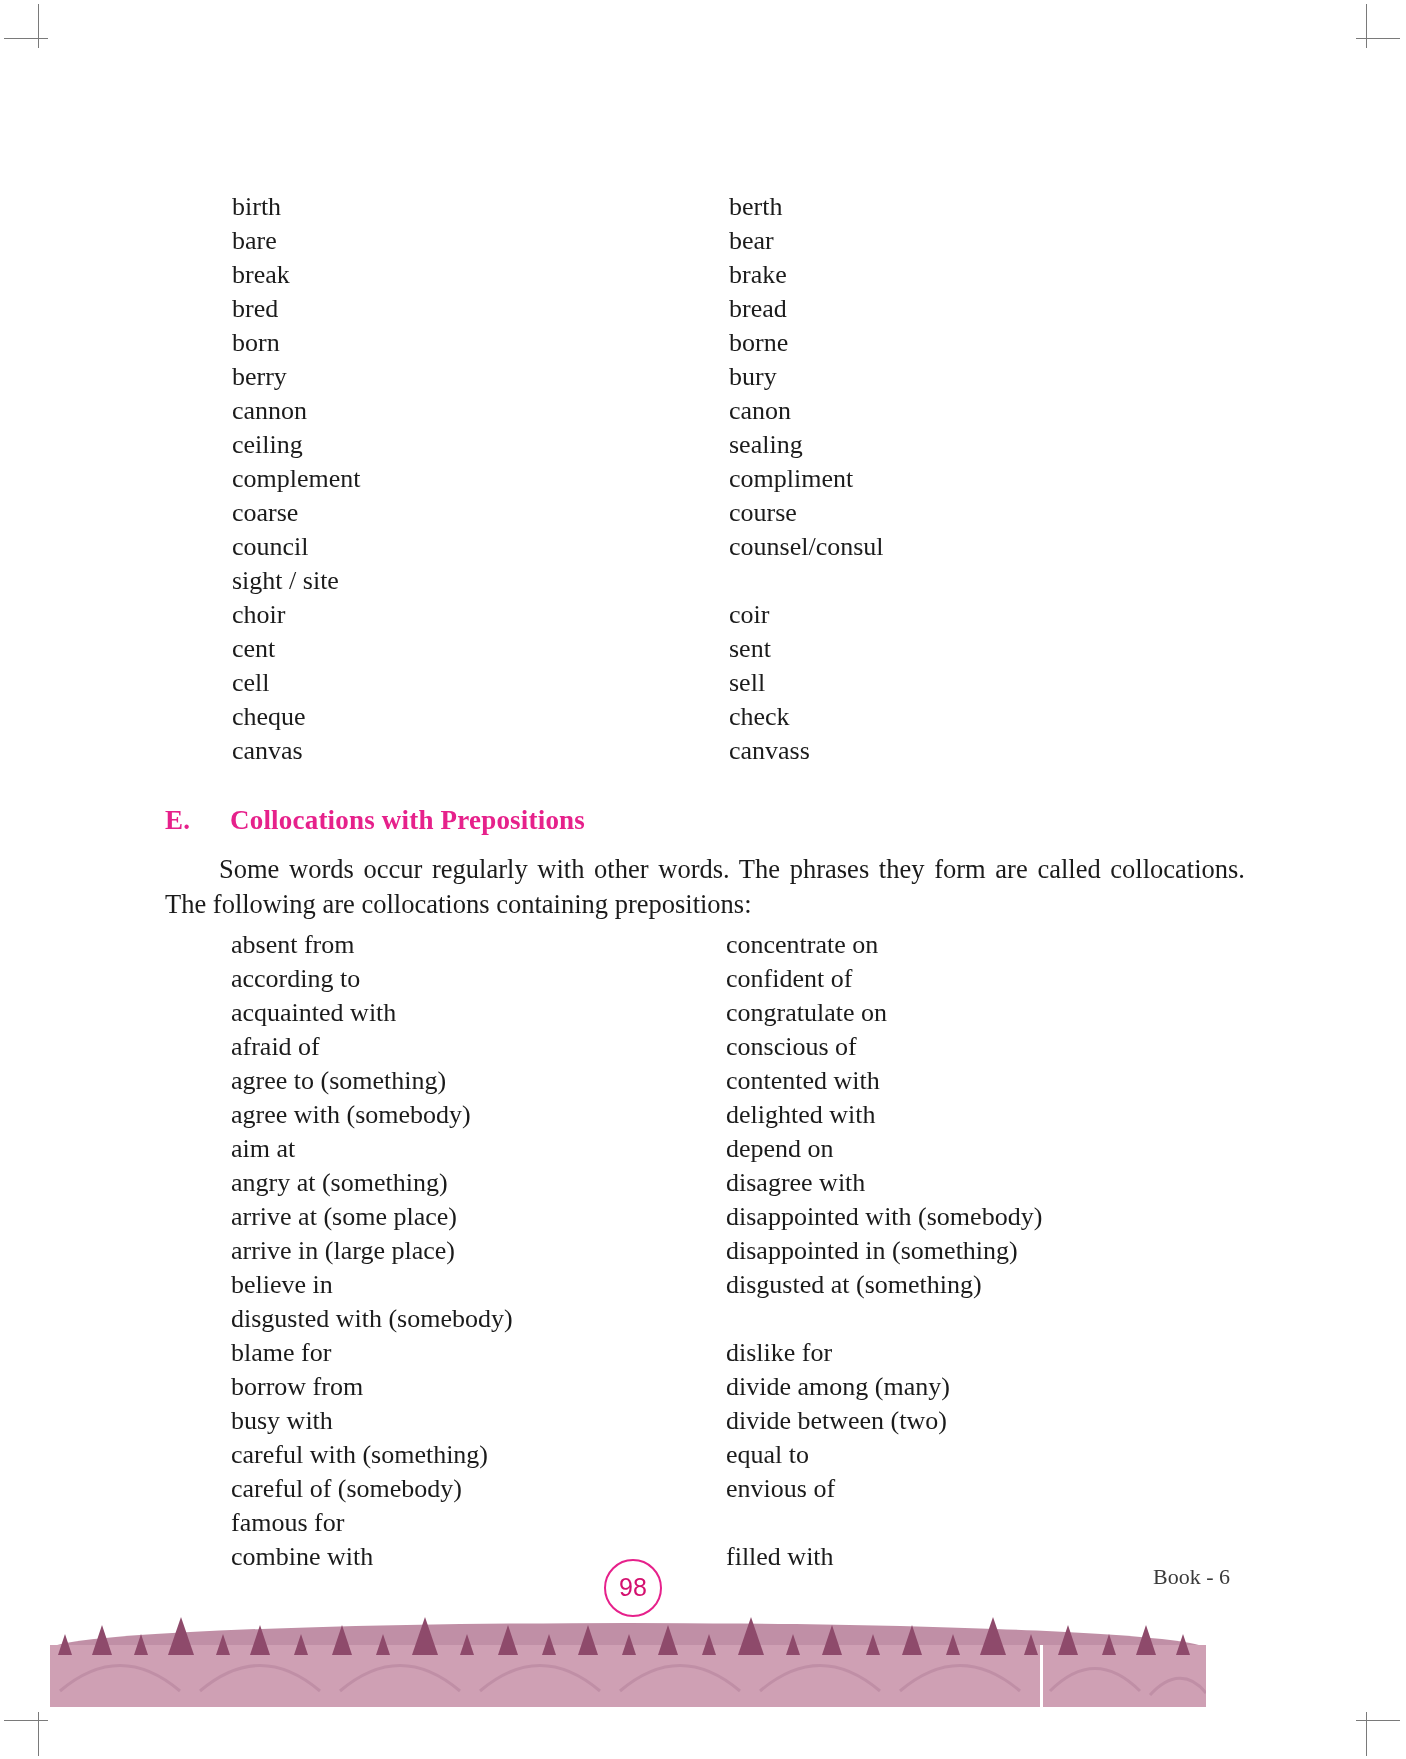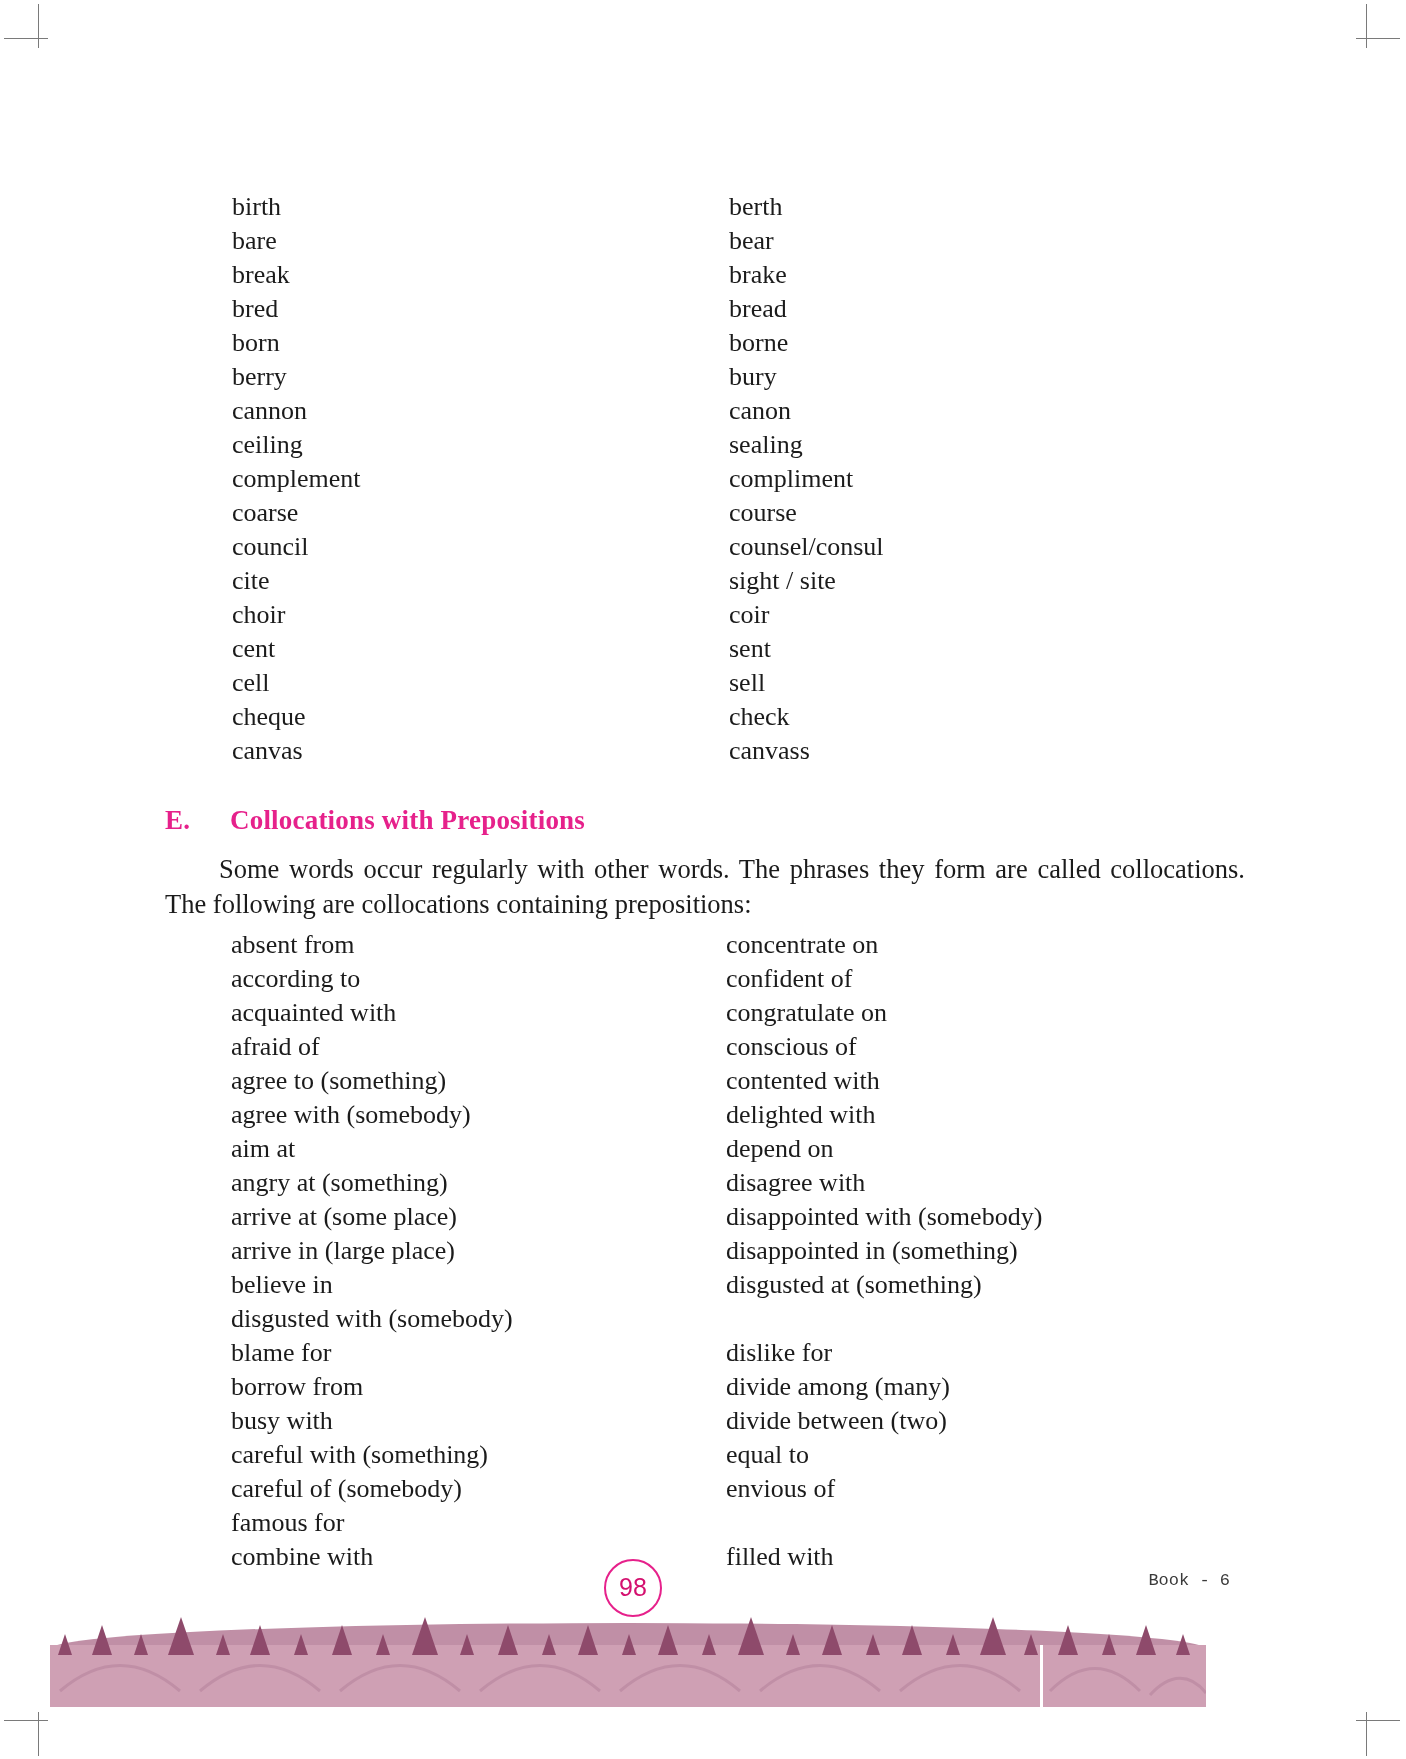--- a/index.html
+++ b/index.html
@@ -179,22 +179,22 @@
     color: #d4106f;
     font-family: "Liberation Sans", sans-serif;
     font-size: 25px;
     line-height: 52px;
     text-align: center;
   }
   .book-label {
     position: absolute;
     right: 148px;
     bottom: 117px;
-    font-family: Liberation Mono, monospace;
-    font-size: 17px;
+    font-family: Liberation Serif, serif;
+    font-size: 22px;
     color: #3a3a3a;
   }
 </style>
 </head>
 <body>
 
 <div class="page">
 
   <div>
     <div class="cm-v" style="left:38px; top:4px; height:44px;"></div>
@@ -252,21 +252,20 @@
     </div>
     <div class="wordrow">
       <span class="col-a">coarse</span>
       <span class="col-b">course</span>
     </div>
     <div class="wordrow">
       <span class="col-a">council</span>
       <span class="col-b">counsel/consul</span>
     </div>
     <div class="wordrow">
-      <span class="col-a">cite</span>
       <span class="col-b">sight / site</span>
     </div>
     <div class="wordrow">
       <span class="col-a">choir</span>
       <span class="col-b">coir</span>
     </div>
     <div class="wordrow">
       <span class="col-a">cent</span>
       <span class="col-b">sent</span>
     </div>

